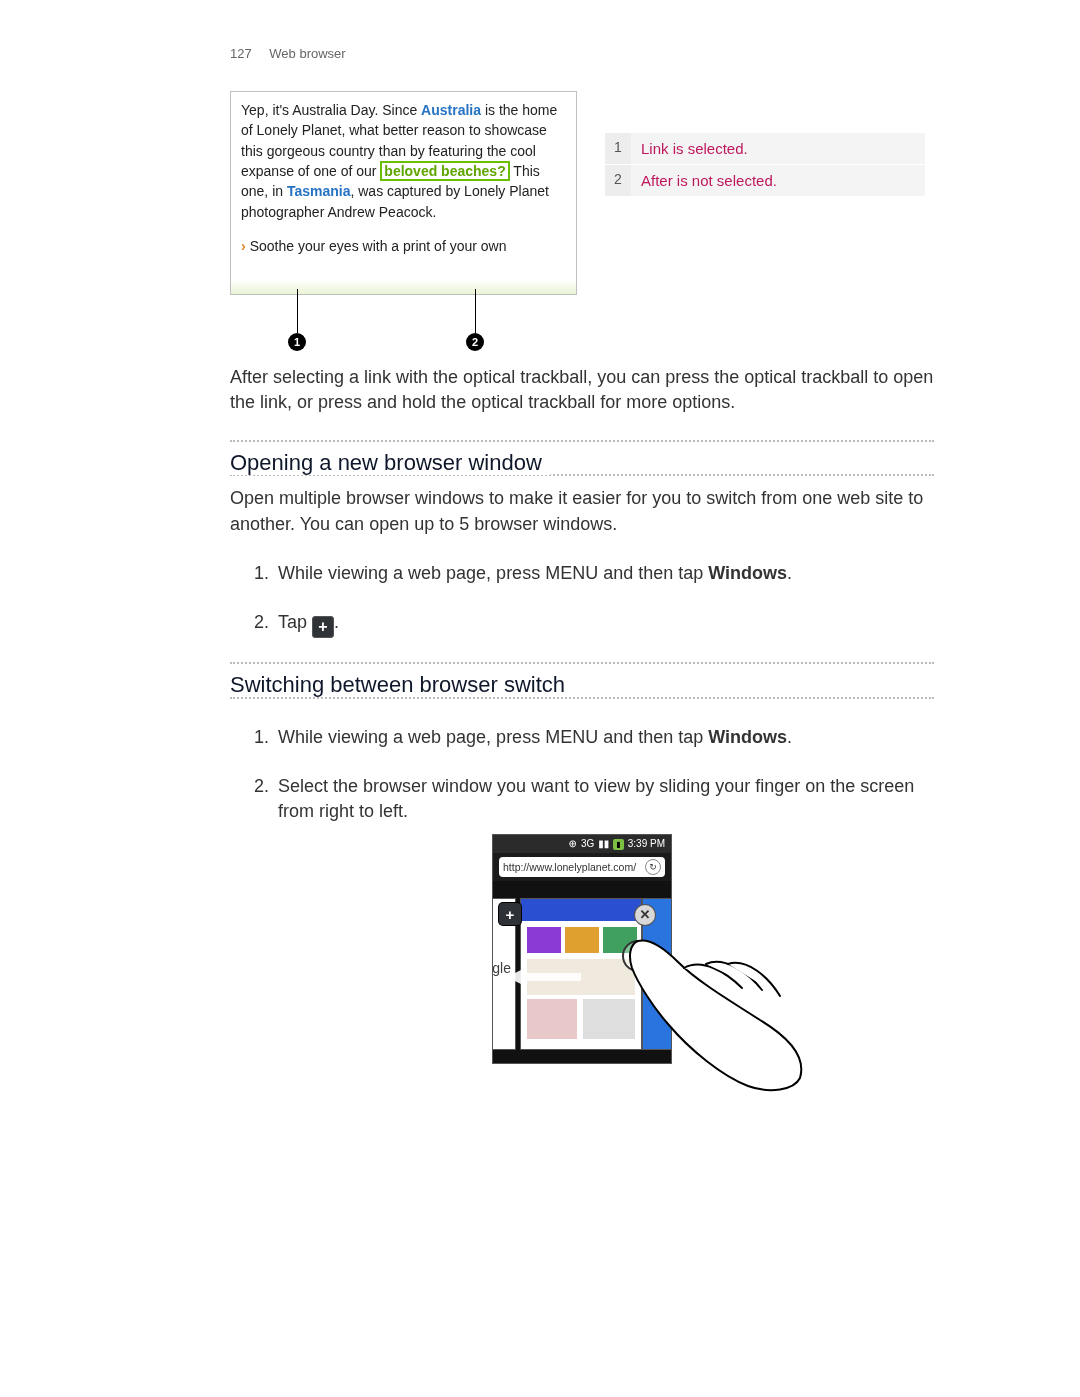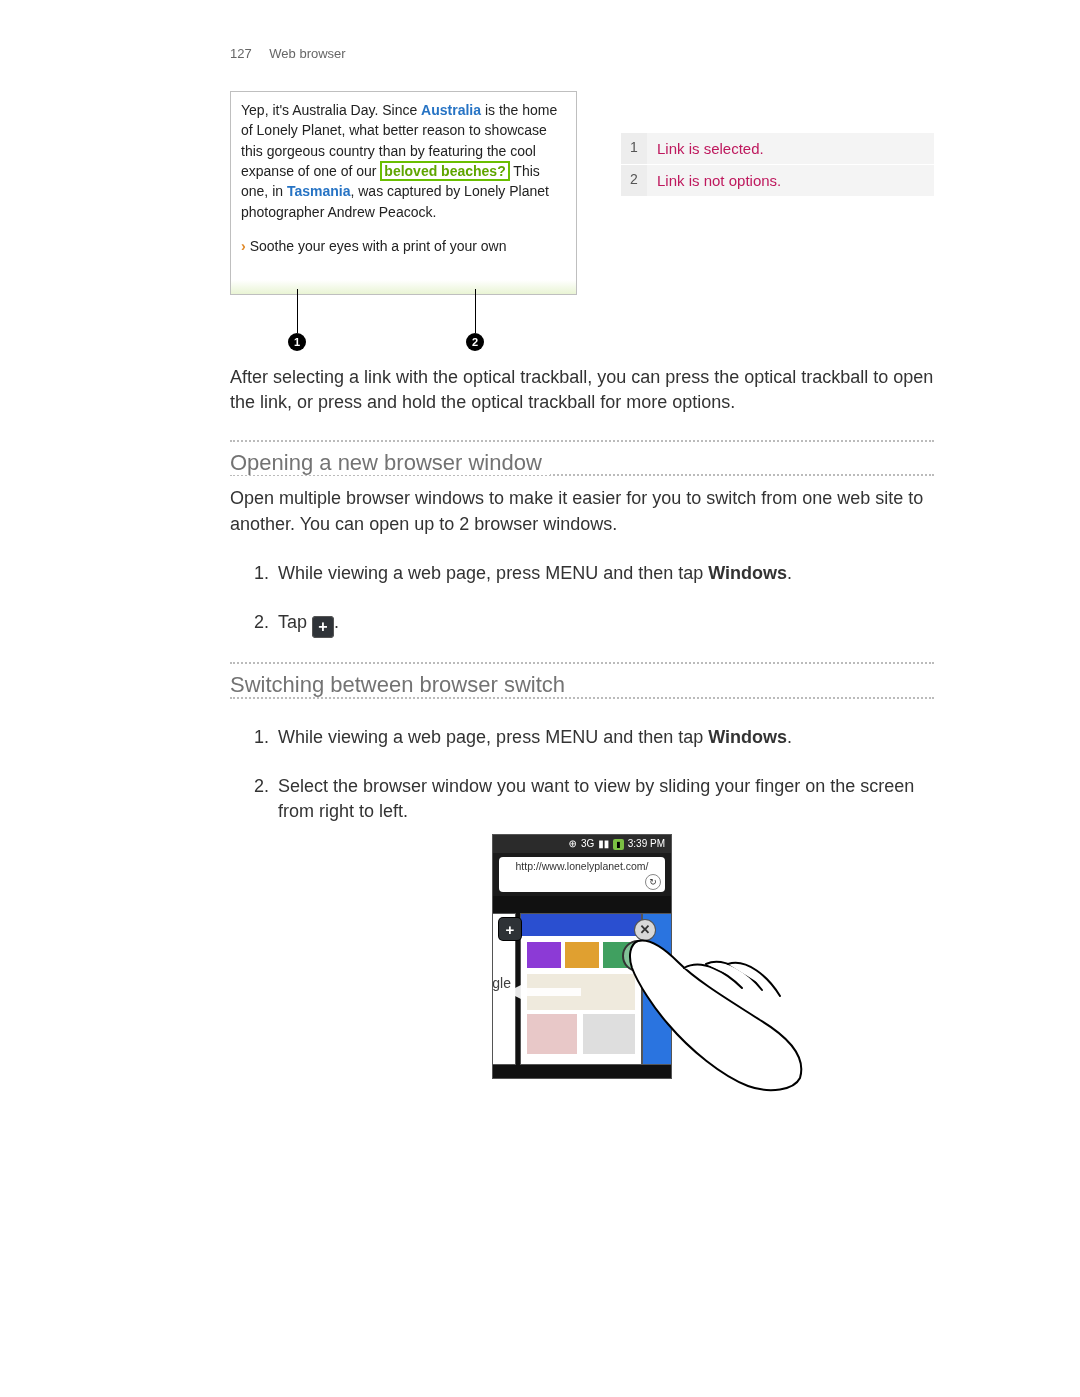--- a/index.html
+++ b/index.html
@@ -21,21 +21,21 @@
     color: #666;
     margin-bottom: 28px;
   }
   .header .pnum { margin-right: 14px; }
   p { margin: 0 0 14px 0; }
 
   
   .fig-row {
     display:flex;
     align-items:flex-start;
-    gap:44px;
+    gap:28px;
     margin: 18px 0 10px 0;
   }
 
   
   .shot1 {
     width: 325px;
     border: 1px solid #bfbfbf;
     background:#fff;
     font-family: Arial, sans-serif;
     font-size: 14px;
@@ -78,21 +78,21 @@
     padding:5px 0; text-align:center;
   }
   .legend .txt {
     flex:1; background:#f4f4f4; color:#be185d; font-size:15px;
     padding:5px 10px;
   }
 
   .dotted { border:none; border-top:2px dotted #bbb; margin:24px 0 6px 0; }
 
   h3.green {
-    color:#737373;
+    color:#0f172a;
     font-weight:normal;
     font-size:22px;
     margin:0 0 8px 0;
     position:relative;
   }
   h3.green::after{
     content:"";
     position:absolute;
     left:0; right:0;
     bottom:2px;
@@ -118,21 +118,21 @@
     font-family: Arial, sans-serif;
   }
   .phone .status{
     height:18px; color:#fff; font-size:10px;
     display:flex; justify-content:flex-end; align-items:center;
     padding:0 6px; gap:4px;
     background:#2b2b2b;
   }
   .phone .url{
     background:#fff; margin:4px 6px; border-radius:4px;
-    display:flex; align-items:center; padding:2px 4px; font-size:10.5px; color:#333;flex-direction:column;
+    display:flex; align-items:center; padding:2px 4px; font-size:10.5px; color:#333;
   }
   .phone .url .refresh{
     margin-left:auto; width:14px; height:14px; border:1px solid #888; border-radius:50%;
     display:flex; align-items:center; justify-content:center; font-size:9px;
   }
   .phone .deck{
     height:182px; position:relative; background:#111;
     overflow:hidden;
   }
   .phone .card{
@@ -204,31 +204,31 @@
       </div>
     </div>
 
     <div class="legend">
       <div class="row">
         <div class="num">1</div>
         <div class="txt">Link is selected.</div>
       </div>
       <div class="row">
         <div class="num">2</div>
-        <div class="txt">Link is not options.</div>
+        <div class="txt">After is not selected.</div>
       </div>
     </div>
   </div>
 
   <p>After selecting a link with the optical trackball, you can press the optical trackball to open the link, or press and hold the optical trackball for more options.</p>
 
   <hr class="dotted">
   <h3 class="green"><span>Opening a new browser window</span></h3>
 
-  <p>Open multiple browser windows to make it easier for you to switch from one web site to another. You can open up to 2 browser windows.</p>
+  <p>Open multiple browser windows to make it easier for you to switch from one web site to another. You can open up to 5 browser windows.</p>
 
   <ol class="steps">
     <li>
       <span>While viewing a web page, press MENU and then tap </span><b>Windows</b><span>.</span>
     </li>
     <li>
       <span>Tap </span><span class="inline-icon">+</span><span>.</span>
     </li>
   </ol>
 

